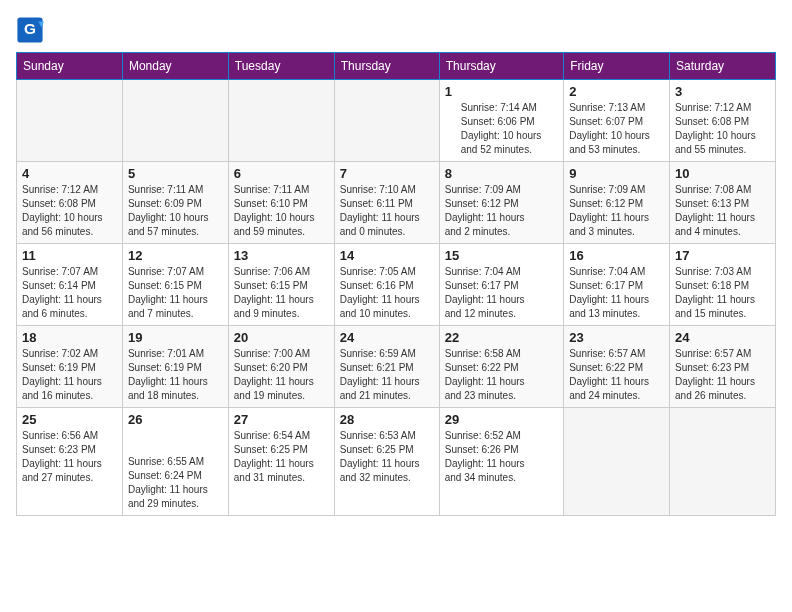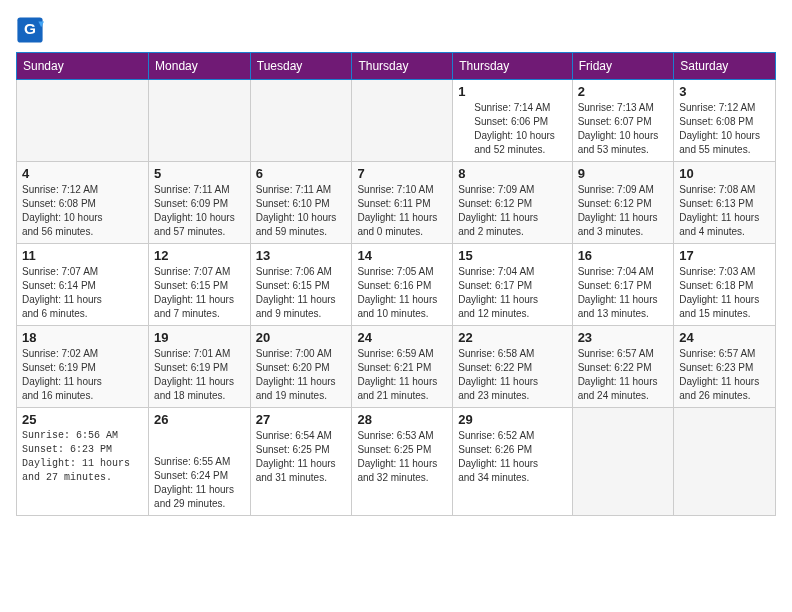--- a/index.html
+++ b/index.html
@@ -288,21 +288,21 @@
           <div class="day-num">24</div>
           <div class="day-info" style="white-space: pre-line;">Sunrise: 6:57 AM
 Sunset: 6:23 PM
 Daylight: 11 hours
 and 26 minutes.</div>
         </td>
       </tr>
       <tr>
         <td>
           <div class="day-num">25</div>
-          <div class="day-info" style="white-space: pre-line; font-family: Liberation Mono, monospace;">Sunrise: 6:56 AM
+          <div class="day-info" style="white-space: pre-line;">Sunrise: 6:56 AM
 Sunset: 6:23 PM
 Daylight: 11 hours
 and 27 minutes.</div>
         </td>
         <td>
           <div class="day-num">26</div>
           <div class="day-info" style="white-space: pre-line; margin-top: 28px;">Sunrise: 6:55 AM
 Sunset: 6:24 PM
 Daylight: 11 hours
 and 29 minutes.</div>

